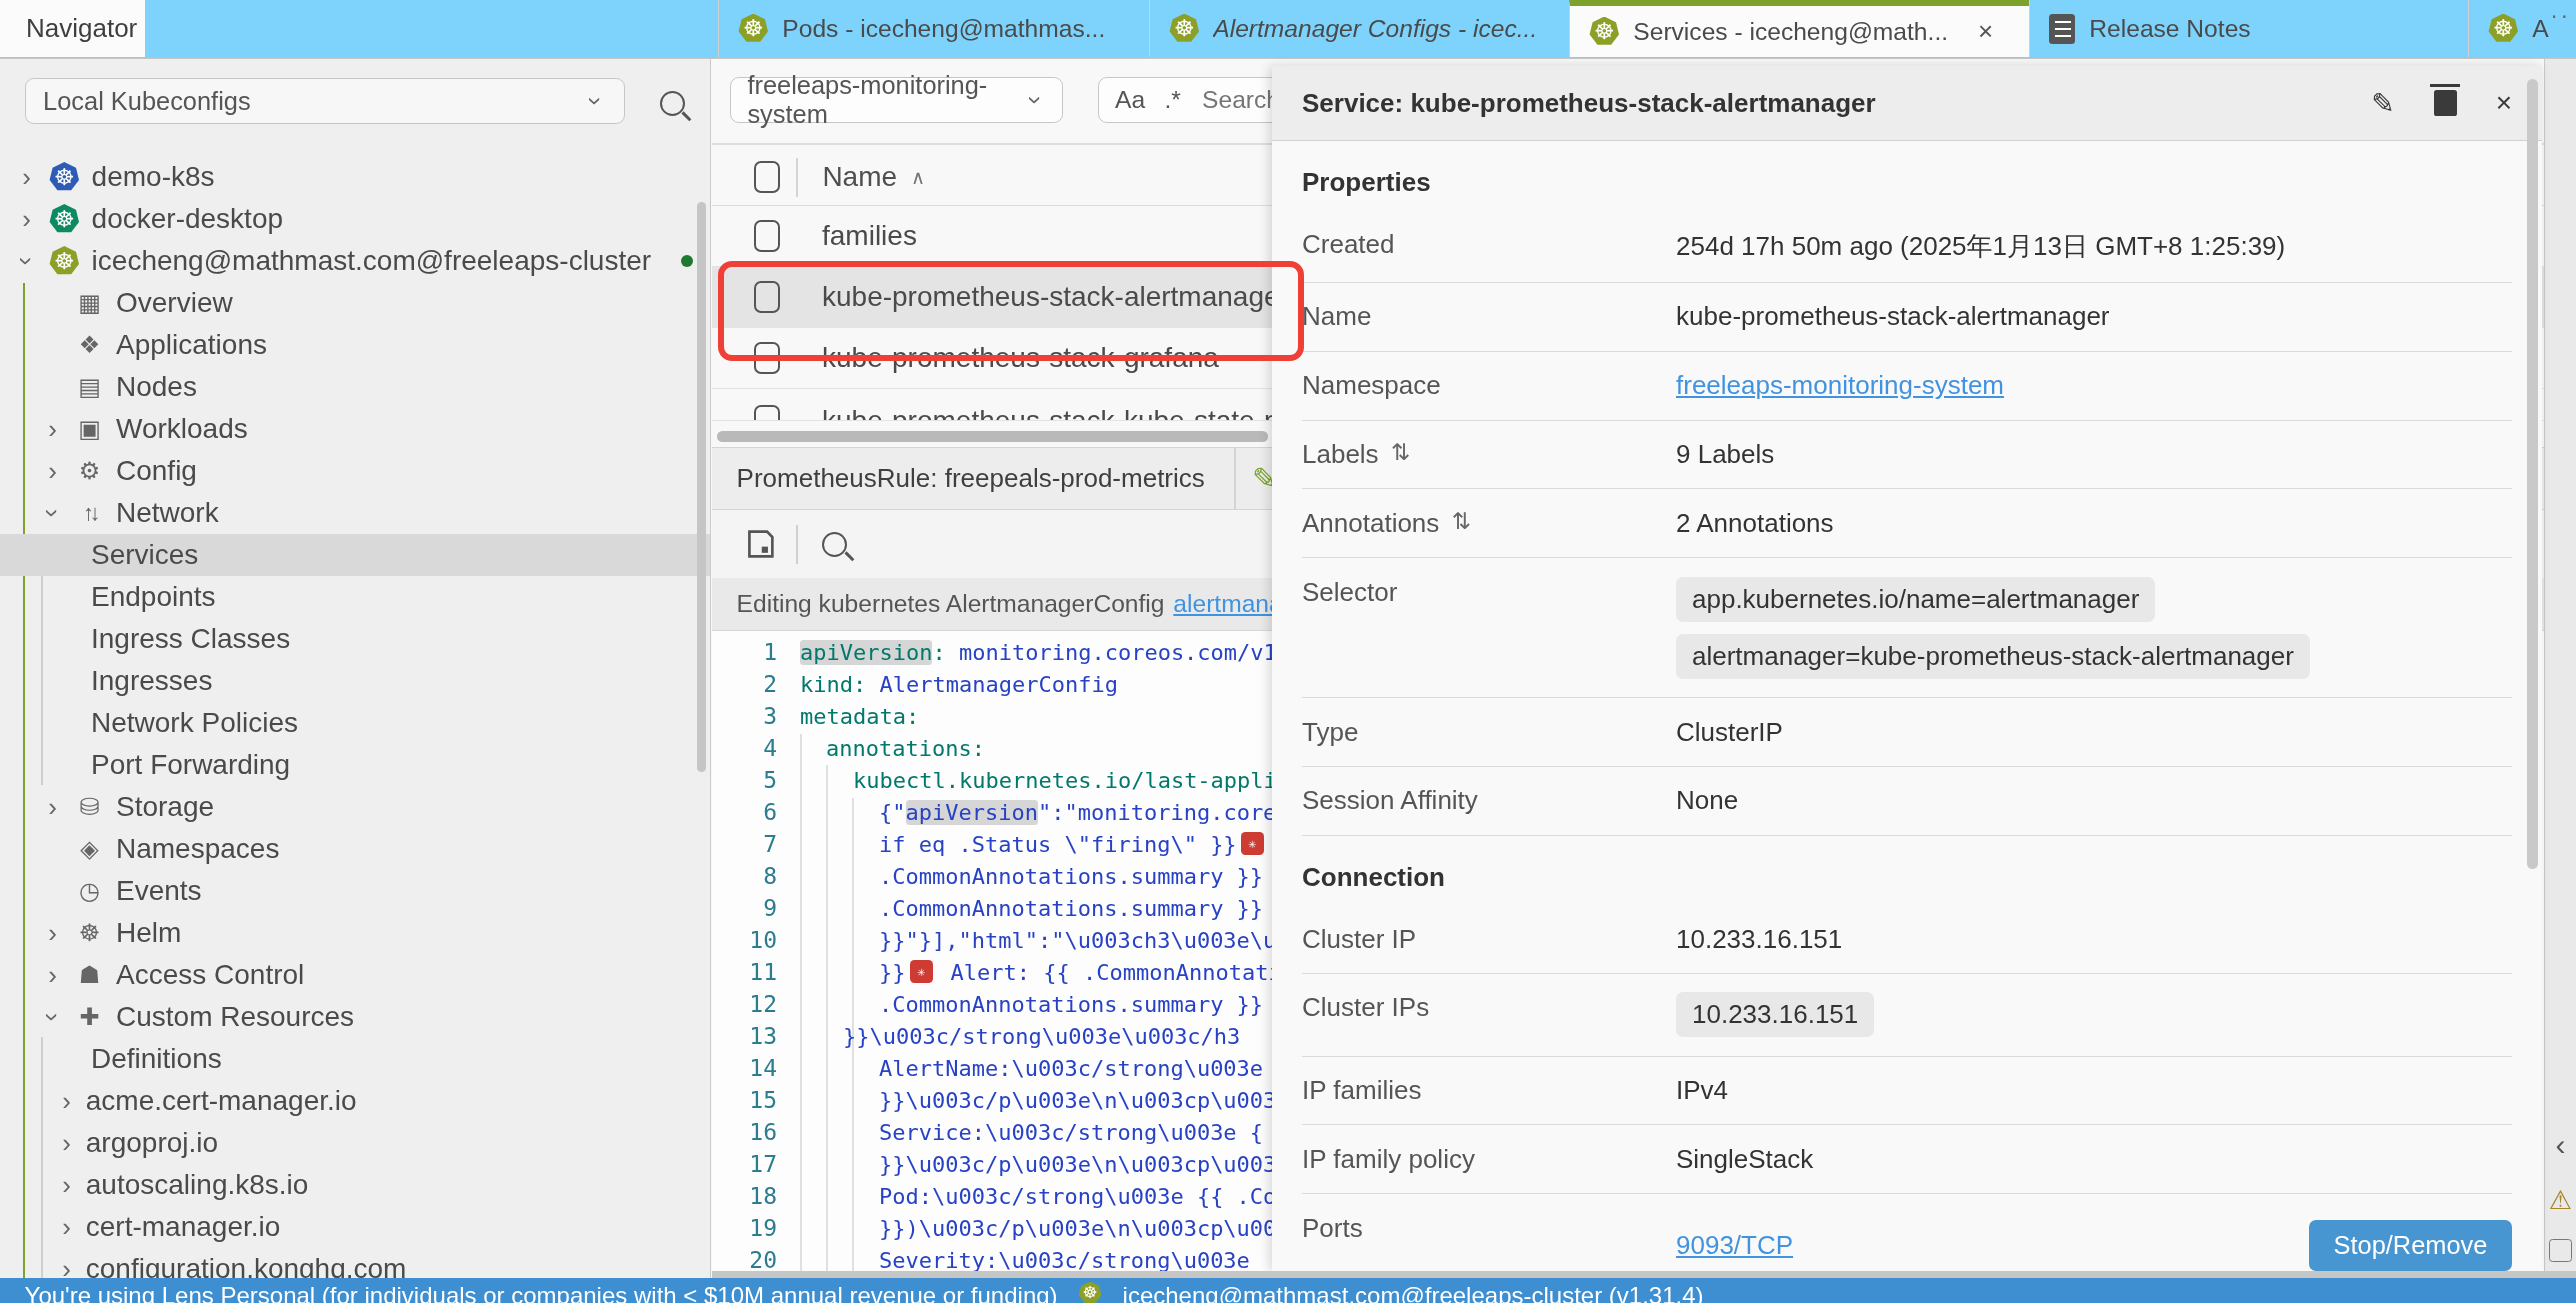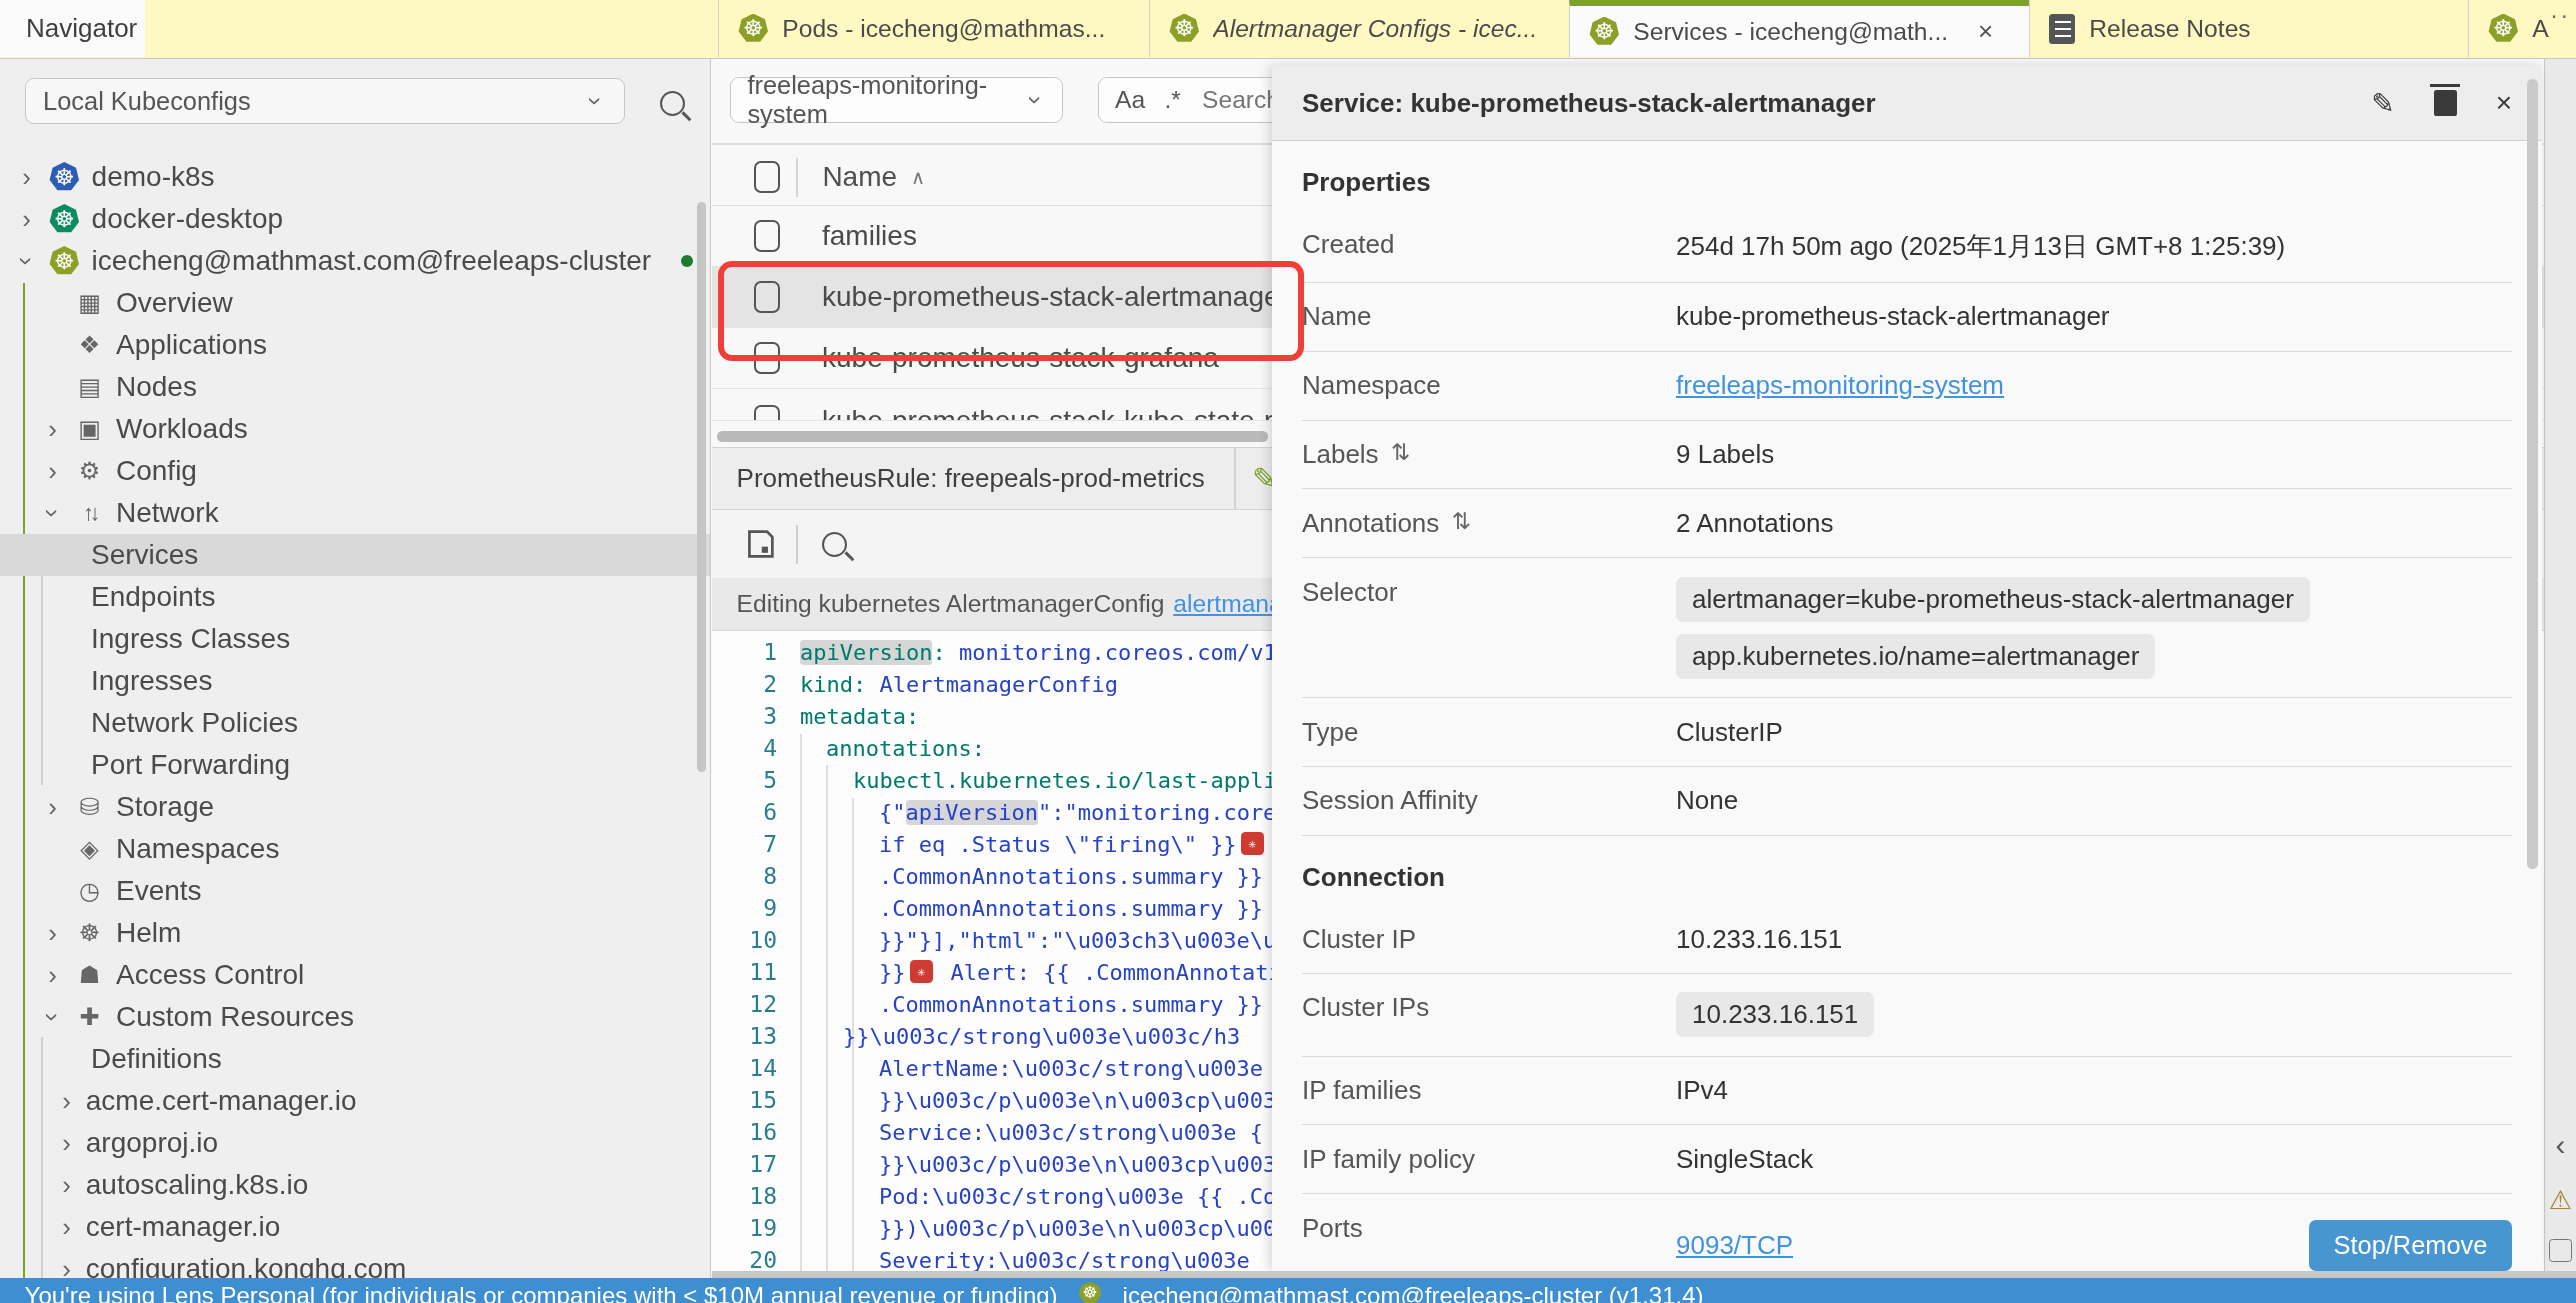--- a/index.html
+++ b/index.html
@@ -1,19 +1,19 @@
 <!DOCTYPE html>
 <html style="--c-k8s_olive: #8ca028; --c-demo_k8s_blue: #2d5bb5; --c-docker_desktop_green: #0e8a62; --c-accent_green: #7ca22b; --c-link_blue: #4193e0; --c-button_blue: #4795d1; --c-status_bar_blue: #3d8fd1; --c-annotation_red: #ee4037; --c-code_key_teal: #00796b; --c-code_value_blue: #2742c5; --c-alarm_red: #ce3b33;font-size:14px"><head>
 <meta charset="utf-8">
 <style>
   html,body{margin:0;padding:0;background:#ddd;}
   #app{position:relative;width:2576px;height:1304px;background:#f8f8f8;
        font-family:"Liberation Sans",sans-serif;color:#444;overflow:hidden;}
   
-  .tabbar{position:absolute;left:0;top:0;right:0;height:59px;background:#fef9c3;border-bottom:1.8px solid #c6c6c6;box-sizing:border-box;}
+  .tabbar{position:absolute;left:0;top:0;right:0;height:59px;background:#7dd3fc;border-bottom:1.8px solid #c6c6c6;box-sizing:border-box;}
   .navhead{position:absolute;left:0;top:0;width:145px;height:57px;background:#fbfbfb;display:flex;align-items:center;padding-left:26px;box-sizing:border-box;font-size:26px;color:#3f3f3f;}
   .tab{position:absolute;top:0;height:57px;display:flex;align-items:center;gap:14px;padding:0 19.3px;box-sizing:border-box;border-left:1.8px solid #d0d0d0;font-size:24.6px;color:#4a4a4a;overflow:hidden;white-space:nowrap;}
   .tab.active{background:#fbfbfb;border-top:6.1px solid var(--c-accent_green,#7ca22b);}
   .tab .lbl{overflow:hidden;text-overflow:ellipsis;}
   .tab .closex{margin-left:16px;color:#555;font-size:26px;}
   .tab.italic .lbl{font-style:italic;}
   .khex{width:30px;height:30px;flex:none;display:flex;align-items:center;justify-content:center;color:#fff;font-size:23px;line-height:1;background:var(--c-k8s_olive,#8ca028);clip-path:polygon(50% 0%,89% 19%,99% 60%,73% 94%,27% 94%,1% 60%,11% 19%);}
   .docicon{width:26px;height:30px;flex:none;background:#555;border-radius:3.5px;position:relative;}
   .docicon::after{content:"";position:absolute;left:5.3px;top:7px;width:16px;height:2.6px;background:#fff;box-shadow:0 7px 0 #fff,0 14px 0 #fff;}
   .tabdots{position:absolute;right:5.3px;top:1.8px;color:#666;font-size:23px;letter-spacing:2.6px;}
@@ -399,22 +399,22 @@
             <span>Annotations</span>
             <span class="sorticon">⇅</span>
           </span>
           <span class="dval">2 Annotations</span>
         </div>
         <div class="drow">
           <span class="dlabel">
             <span>Selector</span>
           </span>
           <span class="dval badgecol">
+            <span class="badge">app.kubernetes.io/name=alertmanager</span>
             <span class="badge">alertmanager=kube-prometheus-stack-alertmanager</span>
-            <span class="badge">app.kubernetes.io/name=alertmanager</span>
           </span>
         </div>
         <div class="drow">
           <span class="dlabel">
             <span>Type</span>
           </span>
           <span class="dval">ClusterIP</span>
         </div>
         <div class="drow">
           <span class="dlabel">

